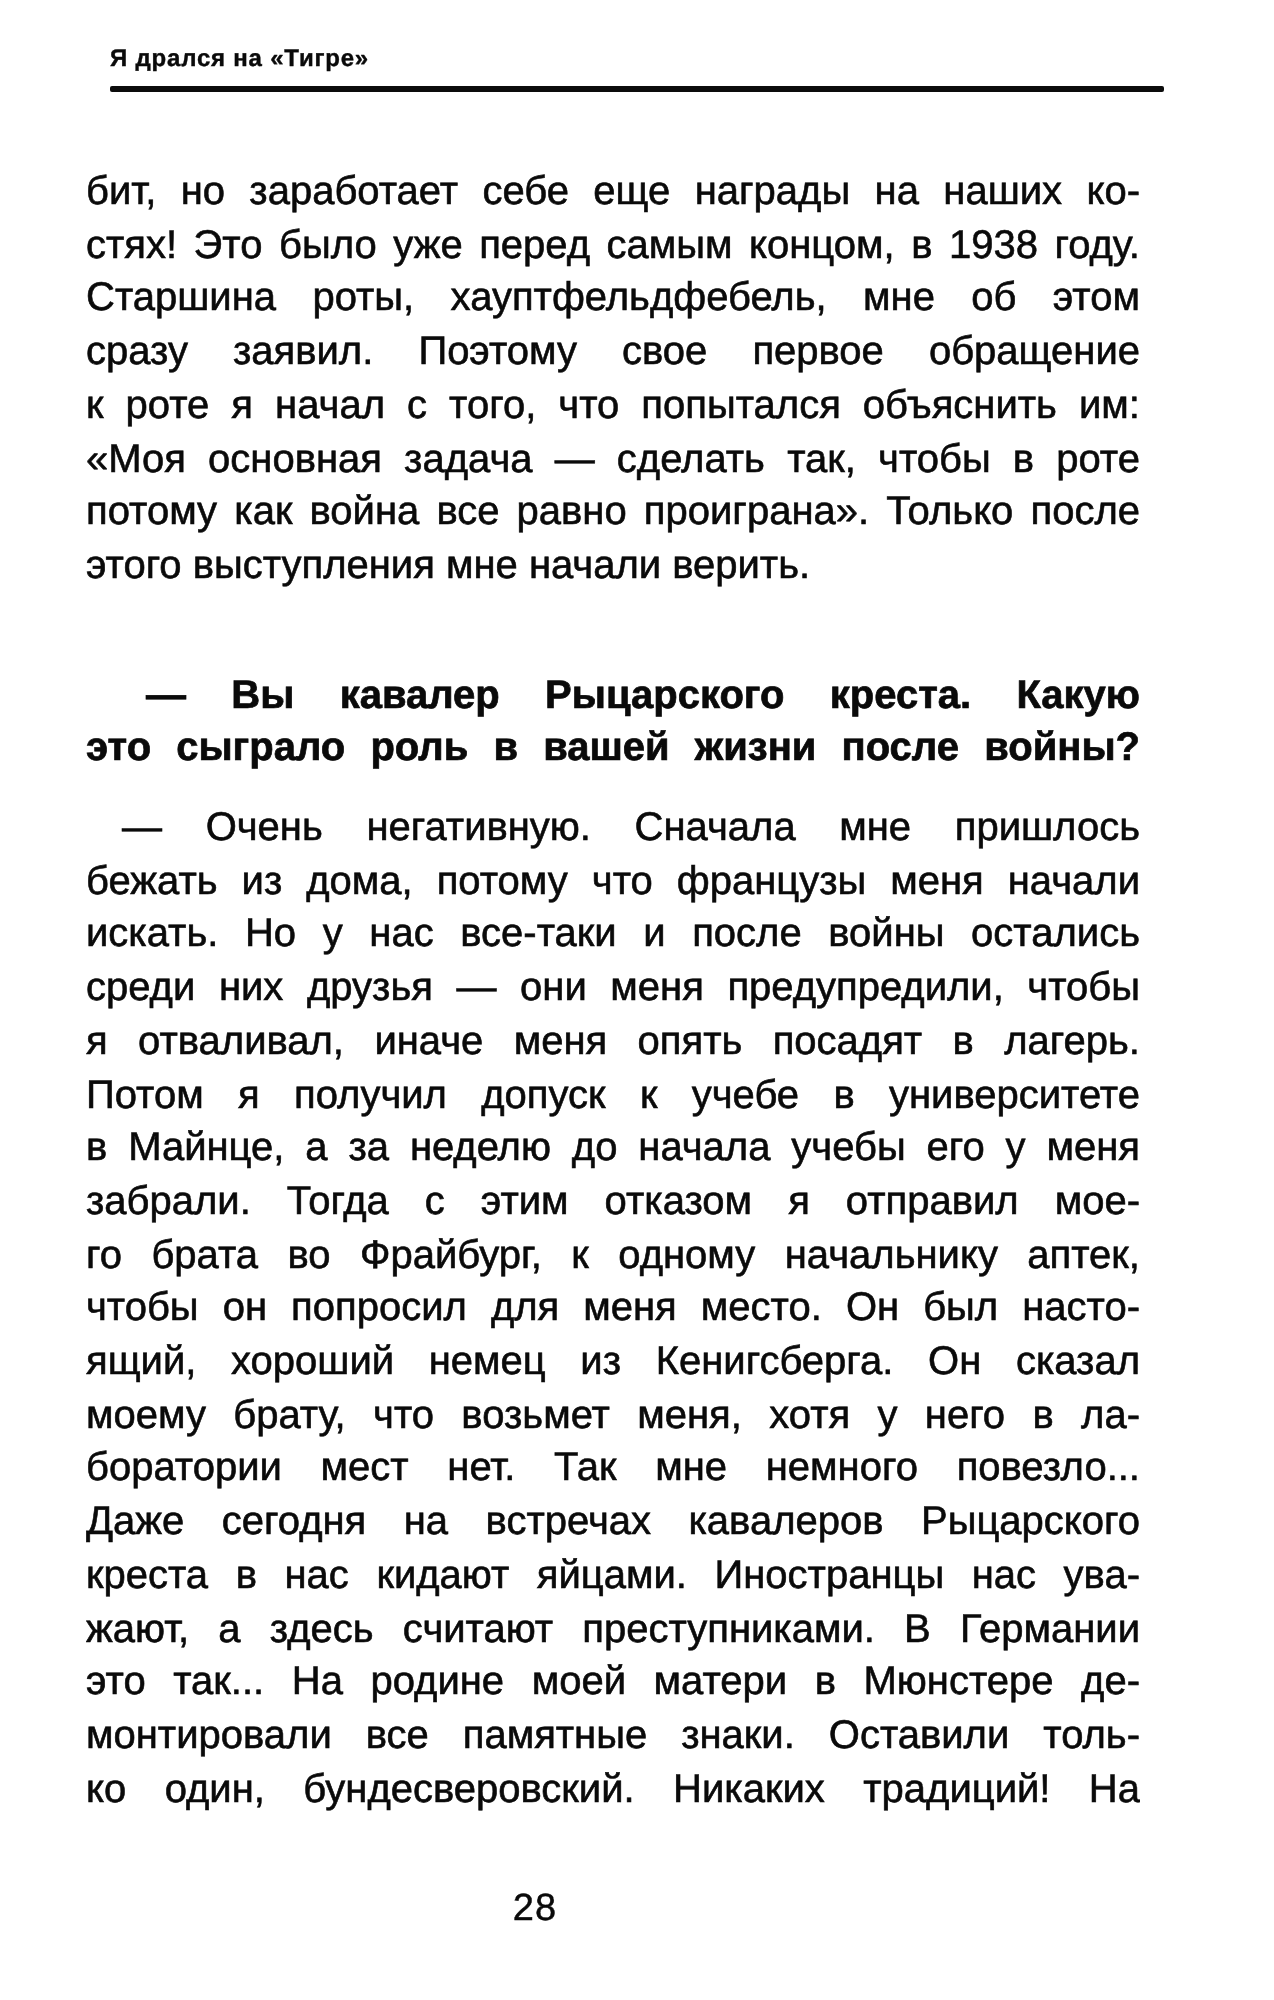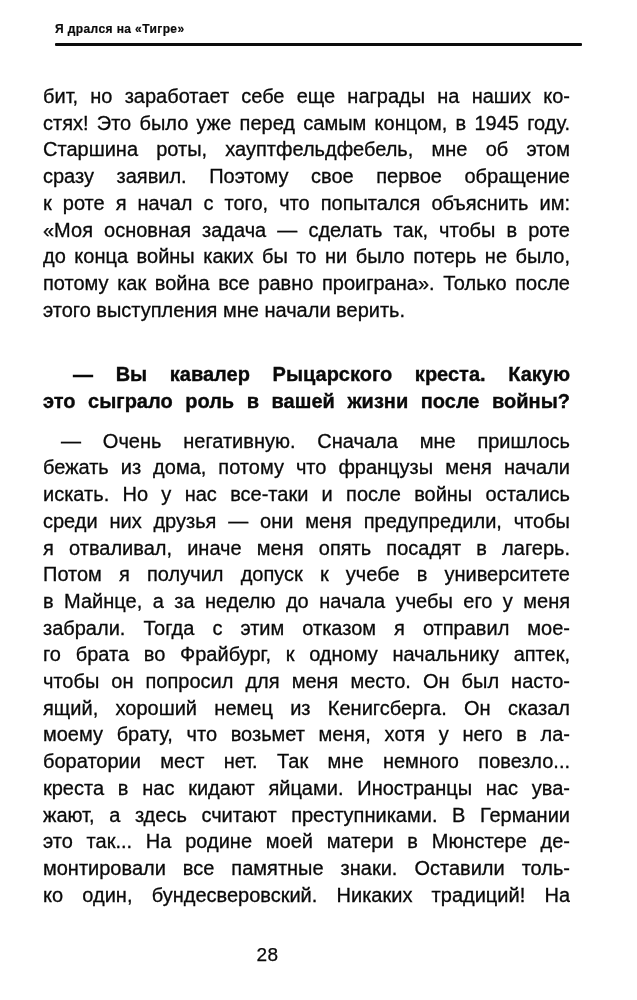--- a/index.html
+++ b/index.html
@@ -60,26 +60,25 @@
 <div class="page">
 
   <header class="running-header">
     <span class="header-title">Я дрался на «Тигре»</span>
     <div class="header-rule"></div>
   </header>
 
   <main class="body-text" id="body-text">
       <div class="paragraph body">
         <div class="line">бит, но заработает себе еще награды на наших ко-</div>
-        <div class="line">стях! Это было уже перед самым концом, в 1945 году.</div>
+        <div class="line">стях! Это было уже перед самым концом, в 1938 году.</div>
         <div class="line">Старшина роты, хауптфельдфебель, мне об этом</div>
         <div class="line">сразу заявил. Поэтому свое первое обращение</div>
         <div class="line">к роте я начал с того, что попытался объяснить им:</div>
         <div class="line">«Моя основная задача — сделать так, чтобы в роте</div>
-        <div class="line">до конца войны каких бы то ни было потерь не было,</div>
         <div class="line">потому как война все равно проиграна». Только после</div>
         <div class="line last-left">этого выступления мне начали верить.</div>
       </div>
       <div class="paragraph question">
         <div class="line indent">— Вы кавалер Рыцарского креста. Какую</div>
         <div class="line">это сыграло роль в вашей жизни после войны?</div>
       </div>
       <div class="paragraph answer">
         <div class="line indent">— Очень негативную. Сначала мне пришлось</div>
         <div class="line">бежать из дома, потому что французы меня начали</div>
@@ -87,20 +86,21 @@
         <div class="line">среди них друзья — они меня предупредили, чтобы</div>
         <div class="line">я отваливал, иначе меня опять посадят в лагерь.</div>
         <div class="line">Потом я получил допуск к учебе в университете</div>
         <div class="line">в Майнце, а за неделю до начала учебы его у меня</div>
         <div class="line">забрали. Тогда с этим отказом я отправил мое-</div>
         <div class="line">го брата во Фрайбург, к одному начальнику аптек,</div>
         <div class="line">чтобы он попросил для меня место. Он был насто-</div>
         <div class="line">ящий, хороший немец из Кенигсберга. Он сказал</div>
         <div class="line">моему брату, что возьмет меня, хотя у него в ла-</div>
         <div class="line">боратории мест нет. Так мне немного повезло...</div>
+        <div class="line">Даже сегодня на встречах кавалеров Рыцарского</div>
         <div class="line">креста в нас кидают яйцами. Иностранцы нас ува-</div>
         <div class="line">жают, а здесь считают преступниками. В Германии</div>
         <div class="line">это так... На родине моей матери в Мюнстере де-</div>
         <div class="line">монтировали все памятные знаки. Оставили толь-</div>
         <div class="line">ко один, бундесверовский. Никаких традиций! На</div>
       </div>
     </main>
 
   <footer class="page-footer">
     <span class="page-number">28</span>

